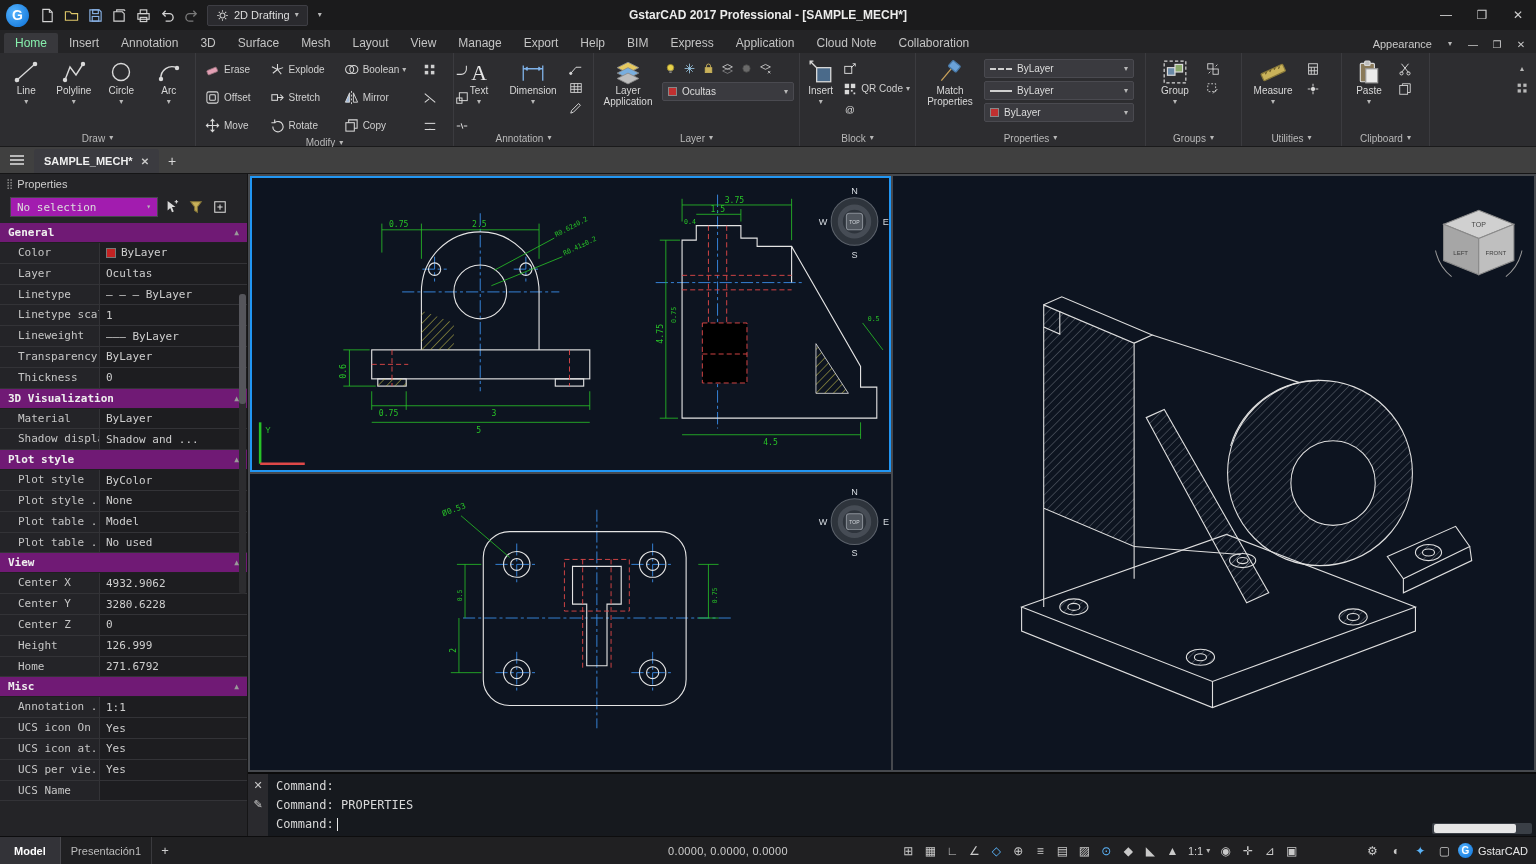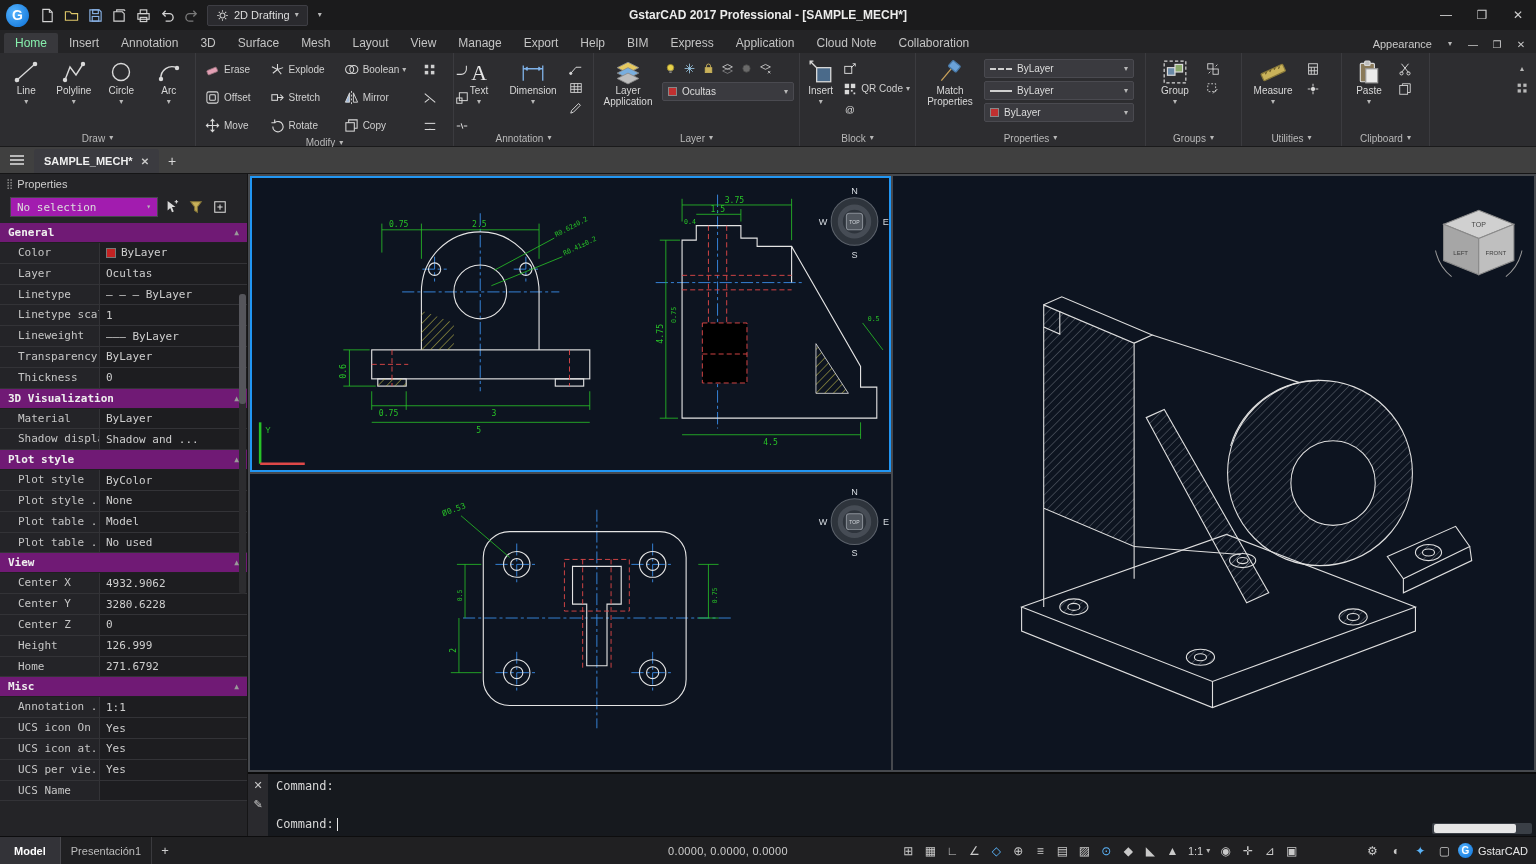--- a/index.html
+++ b/index.html
@@ -1142,20 +1142,21 @@
         </div>
       </div>
 
       <div class="cmd">
         <div class="cmd-gutter">
           <span class="cmd-gicon">✕</span>
           <span class="cmd-gicon">✎</span>
         </div>
         <div class="cmd-lines">
             <div class="cline">Command:</div>
+            <div class="cline">Command: PROPERTIES</div>
             <div class="cline">Command:<span class="caret"></span></div>
           </div>
         <div class="cmd-hscroll">
             <div class="thumb"></div>
           </div>
       </div>
     </div>
   </div>
 
   <div class="status">

